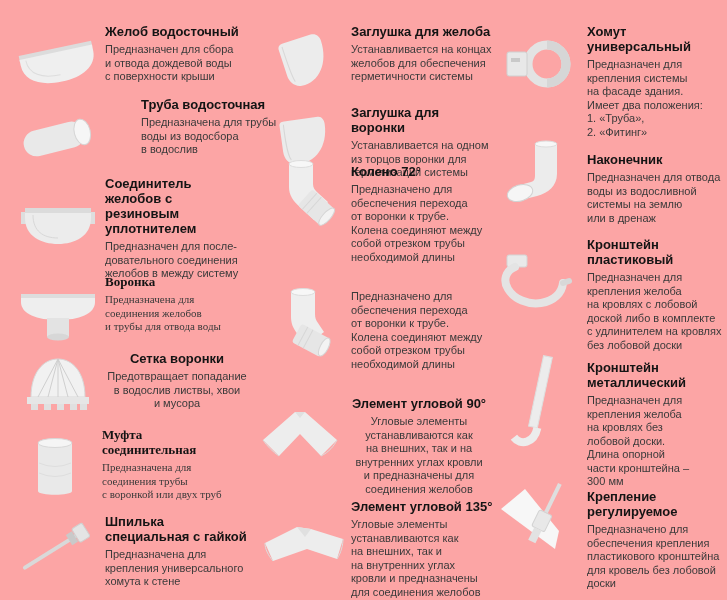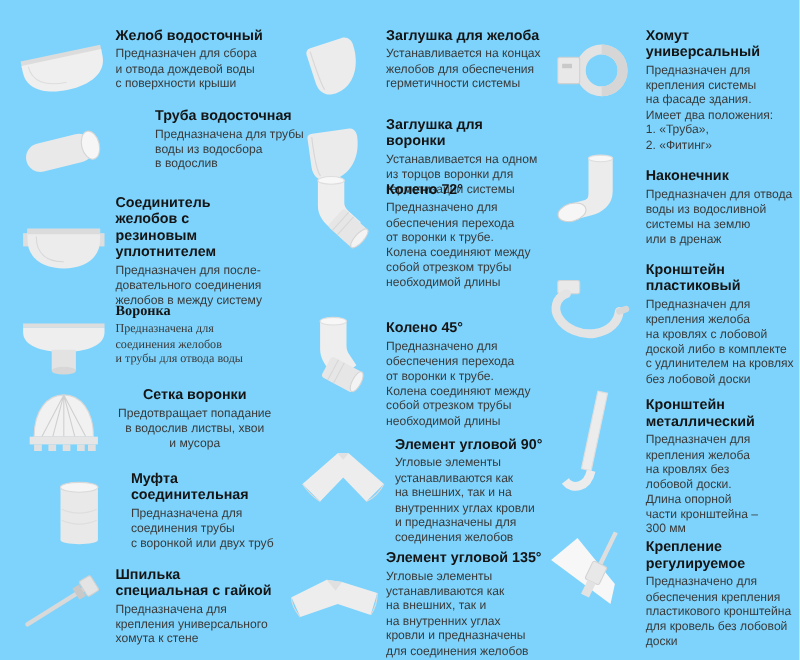--- a/index.html
+++ b/index.html
@@ -1,17 +1,17 @@
 <!DOCTYPE html>
 <html><head>
 <meta charset="utf-8">
 <style>
   html,body { margin:0; padding:0; background:#ffffff; }
   body { font-family:"Liberation Sans", sans-serif; }
-  .page { position:relative; width:727px; height:600px; background:#7dd3fc; overflow:hidden; }
+  .page { position:relative; width:727px; height:600px; background:#fca5a5; overflow:hidden; }
   .item { position:absolute; display:flex; align-items:flex-start; }
   .icon-box { width:95px; flex:0 0 95px; display:flex; justify-content:center; }
   .text { width:144px; }
   .title { font-size:13px; font-weight:bold; color:#141414; line-height:15px; margin:0 0 4px 0; white-space:pre-line; }
   .desc { font-size:11px; color:#3a3a3a; line-height:13.5px; margin:0; white-space:pre-line; }
   svg { display:block; }
 </style>
 </head>
 <body>
 
@@ -103,21 +103,21 @@
       </svg>
     </div>
     <div class="text">
       <h3 class="title">Сетка воронки</h3>
       <p class="desc">Предотвращает попадание
 в водослив листвы, хвои
 и мусора</p>
     </div>
   </div>
 
-  <div class="item" style="left:24px; top:427px;">
+  <div class="item" style="left:7px; top:427px;font-family:Liberation Serif, serif;">
     <div class="icon-box">
       <svg width="90" height="70" viewBox="0 0 90 70" style="margin-top:4px">
         <path d="M28 12 C28 9 62 9 62 12 L62 60 C62 65 28 65 28 60 Z" fill="#e9e9e9"></path>
         <ellipse cx="45" cy="12" rx="17" ry="4.5" fill="#f5f5f5" stroke="#d8d8d8"></ellipse>
         <path d="M29 32 q16 7 32 0 M29 42 q16 7 32 0" stroke="#dedede" fill="none"></path>
       </svg>
     </div>
     <div class="text">
       <h3 class="title">Муфта
 соединительная</h3>
@@ -209,31 +209,30 @@
         <path d="M32 8 h24 v22 c0 4 1 6 3 9 l6 9 -18 14 -10 -14 c-4 -6 -5 -10 -5 -16 z" fill="#eeeeee"></path>
         <ellipse cx="44" cy="8" rx="12" ry="3.5" fill="#f7f7f7" stroke="#dddddd"></ellipse>
         <g transform="rotate(28 52 56)">
           <rect x="36" y="46" width="32" height="21" rx="3" fill="#e6e6e6"></rect>
           <path d="M43 46 v21 M49 46 v21" stroke="#d7d7d7"></path>
           <ellipse cx="67" cy="56" rx="4" ry="10" fill="#f3f3f3" stroke="#d5d5d5"></ellipse>
         </g>
       </svg>
     </div>
     <div class="text">
-      <h3 class="title">Колено 45°</h3>
       <p class="desc">Предназначено для
 обеспечения перехода
 от воронки к трубе.
 Колена соединяют между
 собой отрезком трубы
 необходимой длины</p>
     </div>
   </div>
 
-  <div class="item" style="left:264px; top:396px;">
+  <div class="item" style="left:252px; top:396px;text-align:center;">
     <div class="icon-box">
       <svg width="90" height="70" viewBox="0 0 90 70" style="margin-top:6px">
         <path d="M8 38 L40 10 L50 10 L82 38 L66 54 L45 32 L24 54 Z" fill="#ededed"></path>
         <path d="M40 10 L50 10 L45 16 Z" fill="#e0e0e0"></path>
         <path d="M24 54 C18 50 12 44 8 38 M66 54 C74 50 79 44 82 38" stroke="#dcdcdc" fill="none"></path>
       </svg>
     </div>
     <div class="text">
       <h3 class="title">Элемент угловой 90°</h3>
       <p class="desc">Угловые элементы

